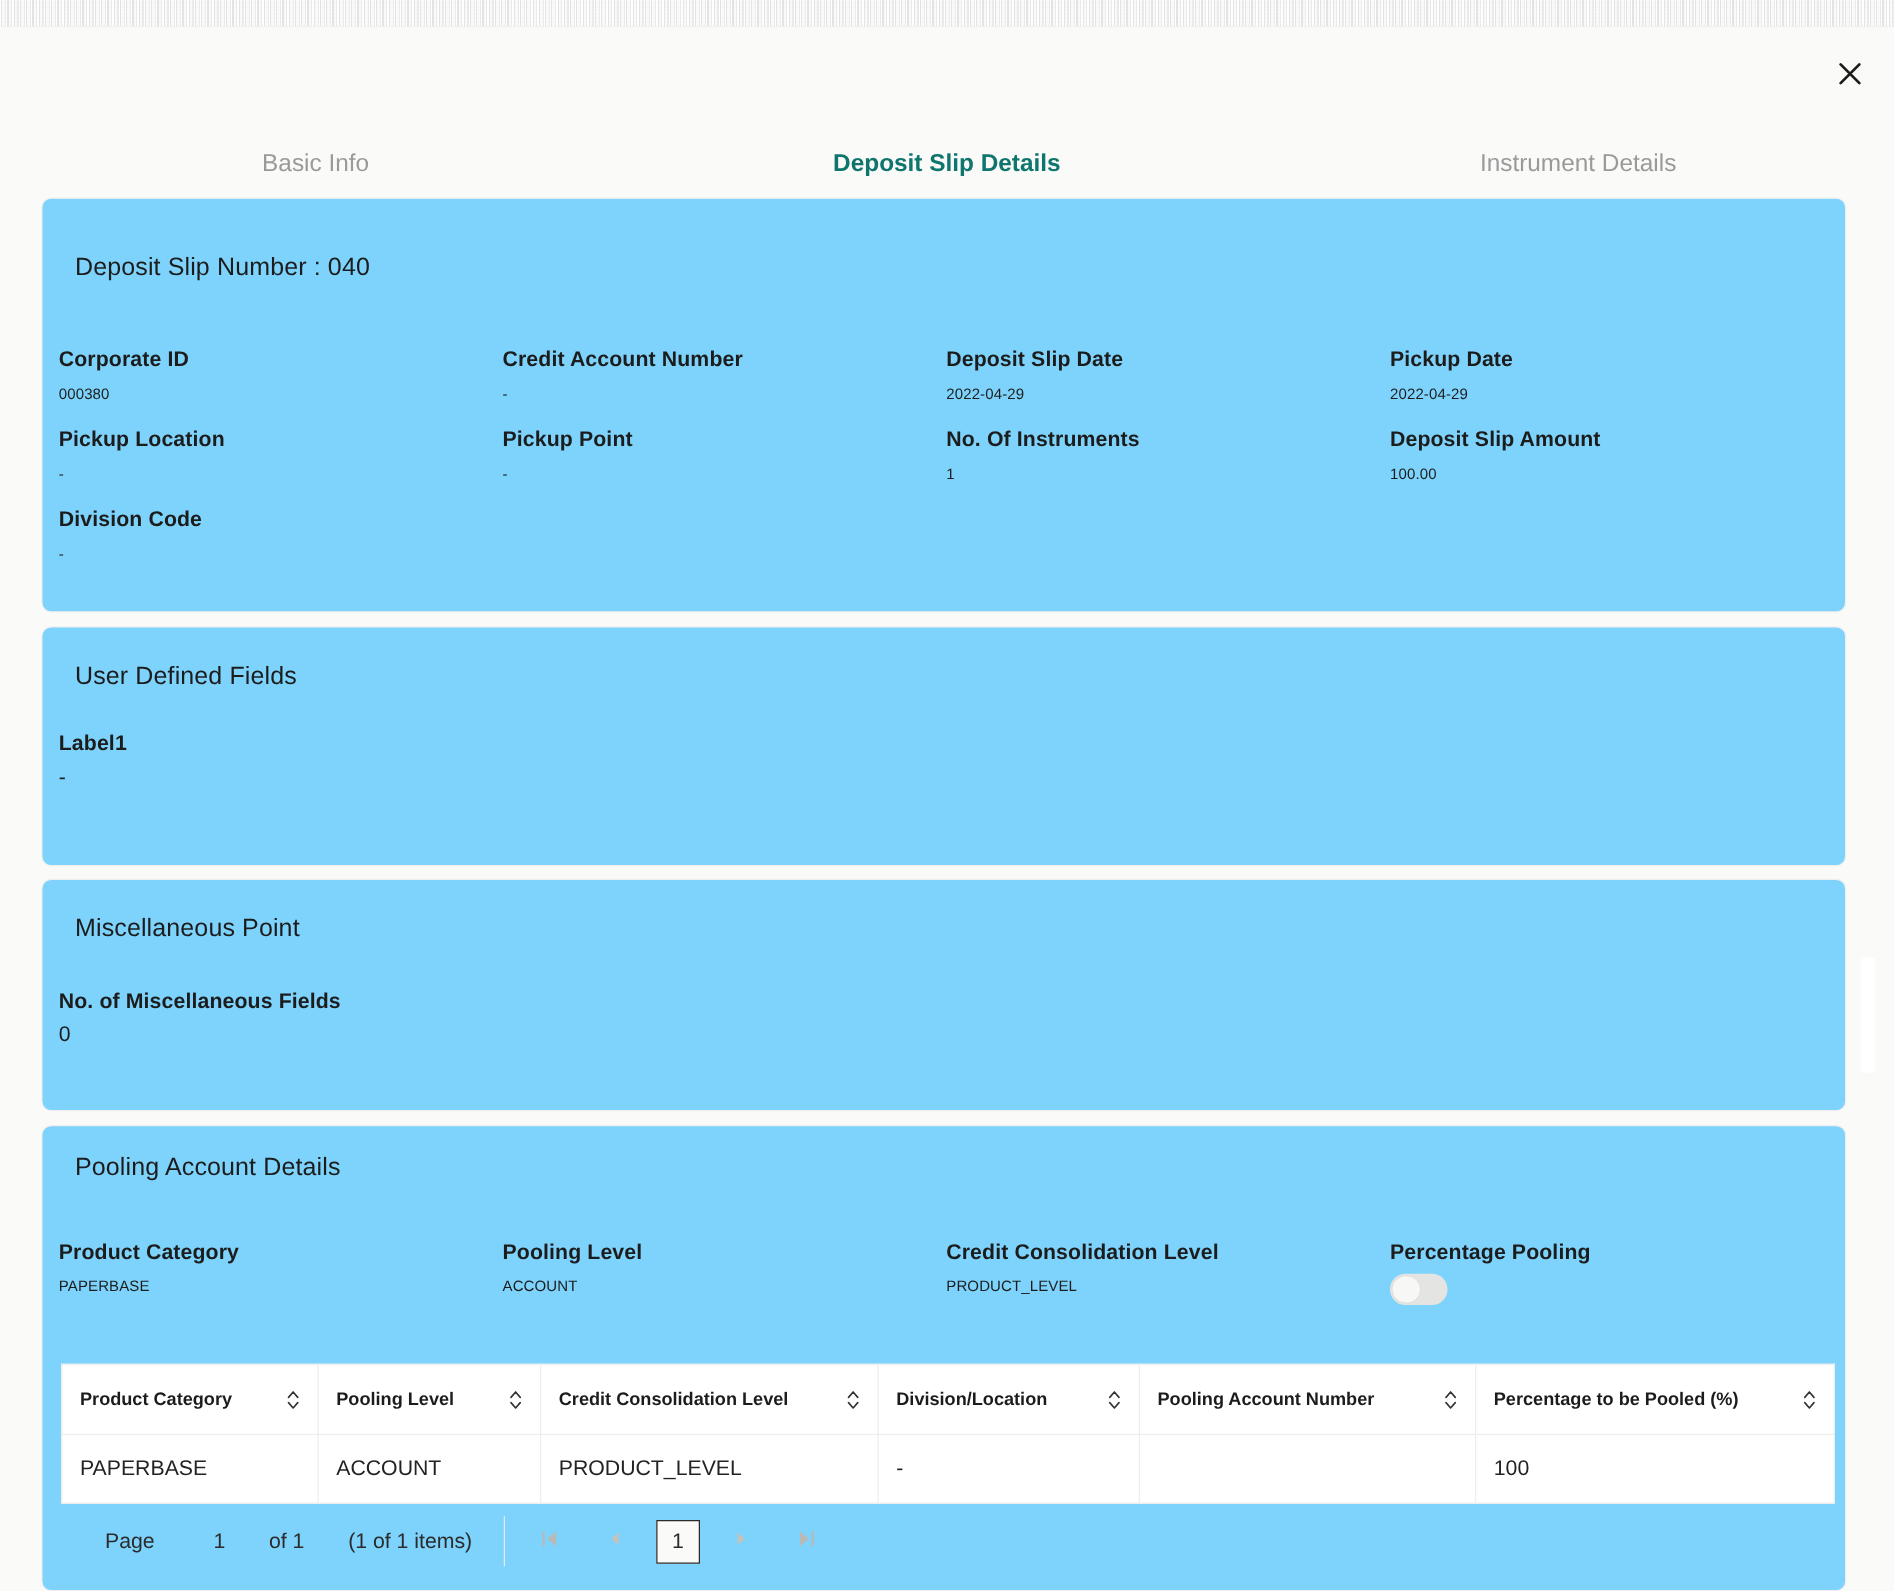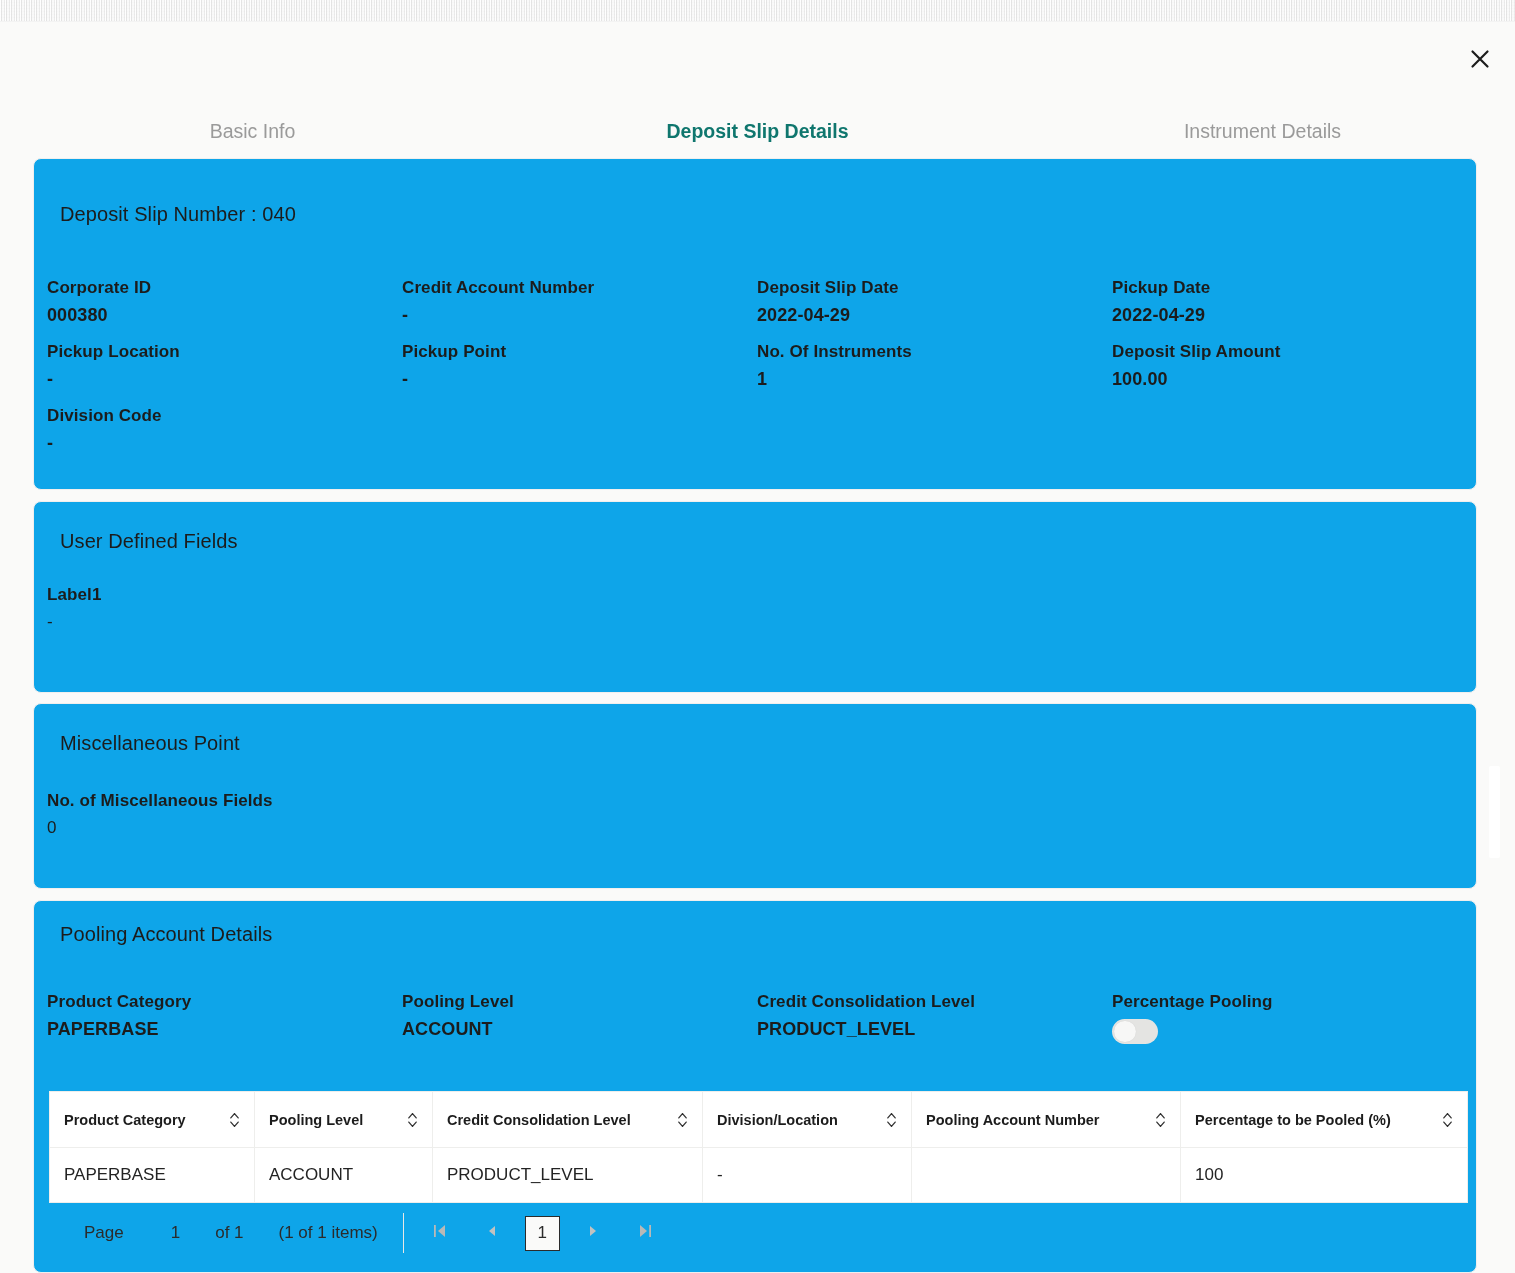--- a/index.html
+++ b/index.html
@@ -85,21 +85,21 @@
     width: 474px;
     height: 5px;
     background: #121212;
   }
 
   
   .card {
     position: absolute;
     left: 33px;
     width: 1444px;
-    background: #0ea5e9;
+    background: #7dd3fc;
     border: 1px solid #f0efee;
     border-radius: 8px;
   }
   #card-deposit  { top: 136px; height: 332px; }
   #card-udf      { top: 479px; height: 192px; }
   #card-misc     { top: 681px; height: 186px; }
   #card-pooling  { top: 878px; height: 373px; }
 
   .card-title {
     position: absolute;
@@ -126,22 +126,22 @@
     margin-bottom: 10px;
   }
   .field-label {
     font-size: 17px;
     font-weight: bold;
     color: #1c1c1c;
     line-height: 22px;
     letter-spacing: .1px;
   }
   .field-value {
-    font-size: 18px;
-    font-weight: bold;
+    font-size: 12px;
+    font-weight: normal;
     color: #1c1c1c;
     line-height: 32px;
     letter-spacing: .1px;
     min-height: 32px;
   }
   .field-value.light {
     font-weight: 400;
     font-size: 17px;
   }
 

